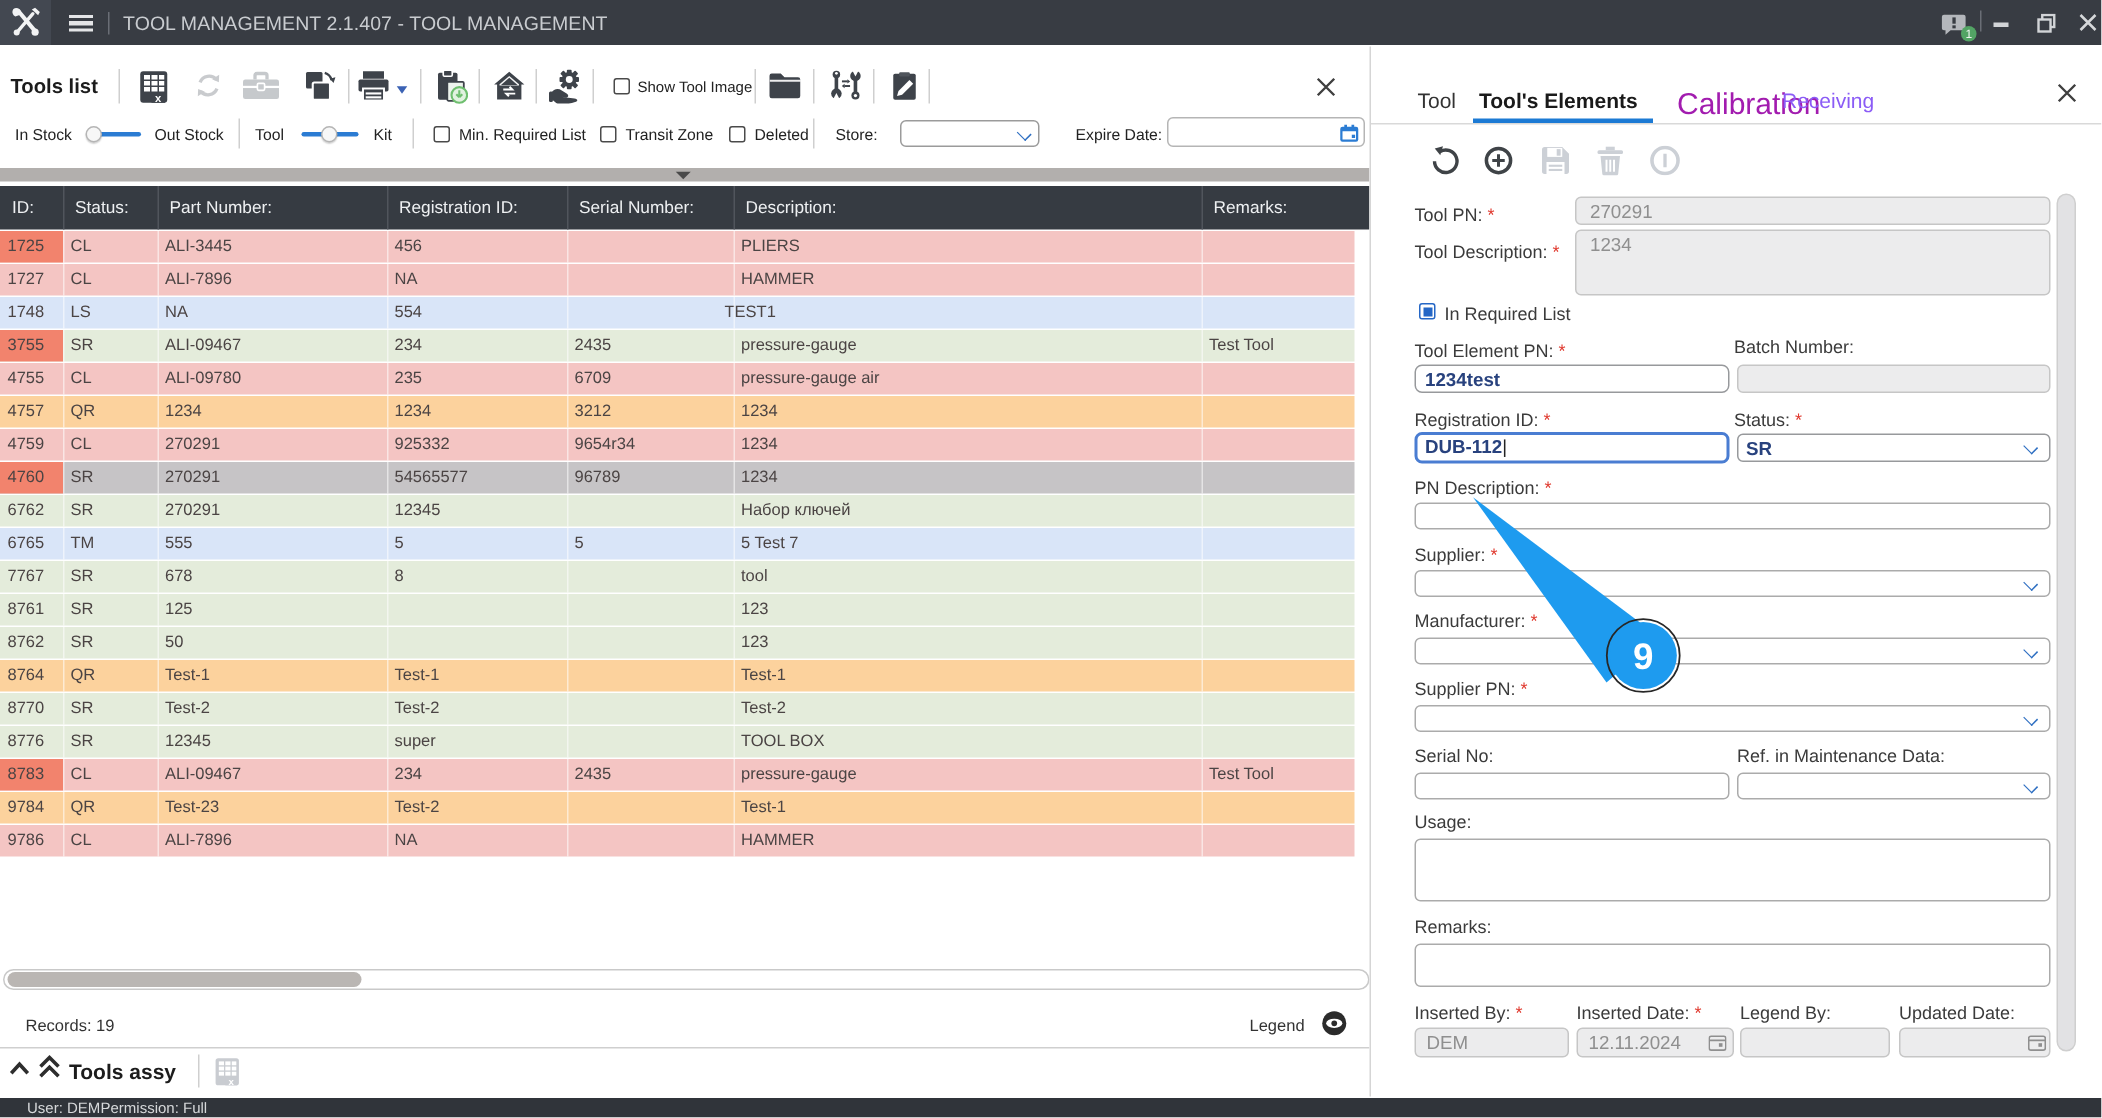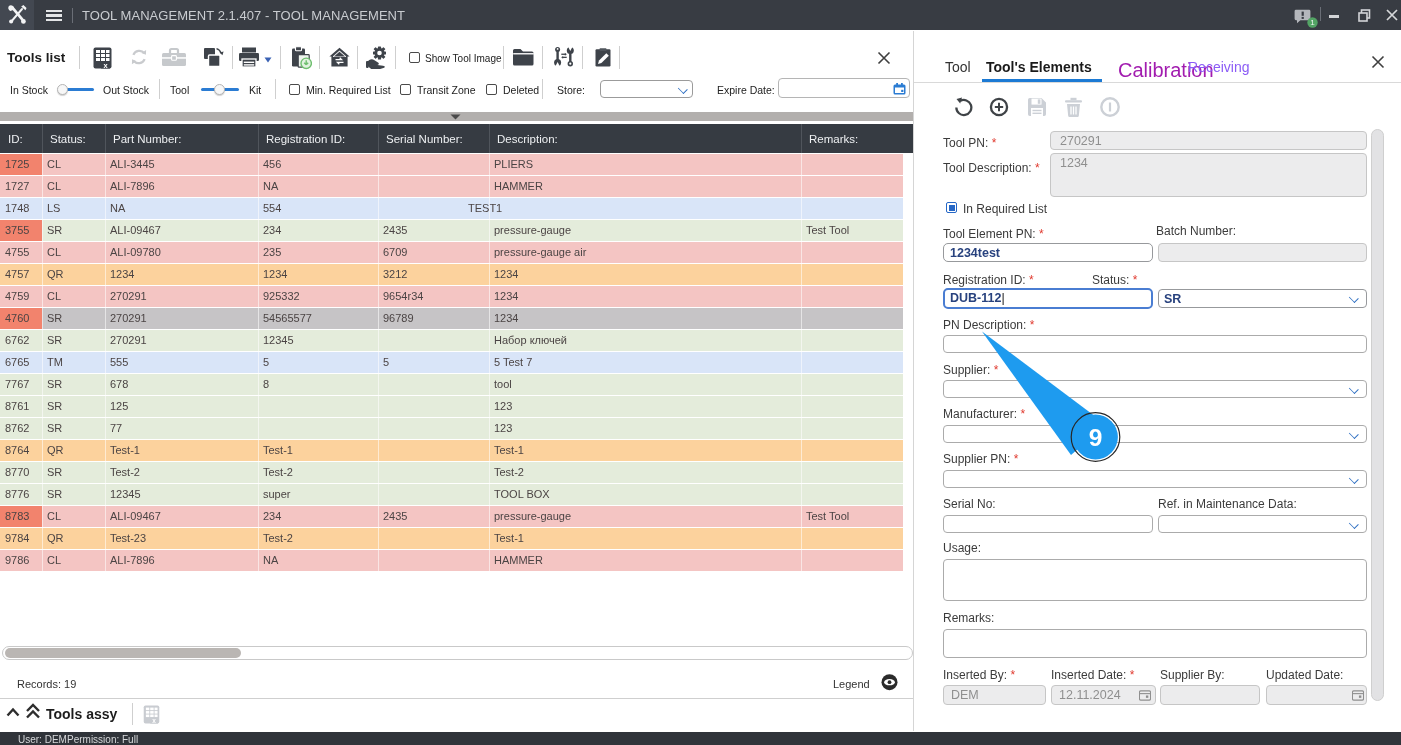--- a/index.html
+++ b/index.html
@@ -246,21 +246,21 @@
 <div class="a" style="left:105px;top:176px;width:1px;height:21px;background:rgba(255,255,255,.55)"></div>
 <div class="a" style="left:258px;top:176px;width:1px;height:21px;background:rgba(255,255,255,.55)"></div>
 <div class="a" style="left:378px;top:176px;width:1px;height:21px;background:rgba(255,255,255,.55)"></div>
 <div class="a" style="left:489px;top:176px;width:1px;height:21px;background:rgba(255,255,255,.55)"></div>
 <div class="a" style="left:801px;top:176px;width:1px;height:21px;background:rgba(255,255,255,.55)"></div>
 <div class="a" style="left:0;top:198px;width:903px;height:21px;background:#d9e5f8"></div>
 <div class="a" style="left:5px;top:198px;height:21px;line-height:21px;font-size:11px;color:#4b4444;white-space:nowrap">1748</div>
 <div class="a" style="left:47px;top:198px;height:21px;line-height:21px;font-size:11px;color:#4b4444;white-space:nowrap">LS</div>
 <div class="a" style="left:110px;top:198px;height:21px;line-height:21px;font-size:11px;color:#4b4444;white-space:nowrap">NA</div>
 <div class="a" style="left:263px;top:198px;height:21px;line-height:21px;font-size:11px;color:#4b4444;white-space:nowrap">554</div>
-<div class="a" style="left:468px;top:198px;height:32px;line-height:21px;font-size:11px;color:#4b4444;white-space:nowrap">TEST1</div>
+<div class="a" style="left:483px;top:198px;height:32px;line-height:21px;font-size:11px;color:#4b4444;white-space:nowrap">TEST1</div>
 <div class="a" style="left:42px;top:198px;width:1px;height:21px;background:rgba(255,255,255,.55)"></div>
 <div class="a" style="left:105px;top:198px;width:1px;height:21px;background:rgba(255,255,255,.55)"></div>
 <div class="a" style="left:258px;top:198px;width:1px;height:21px;background:rgba(255,255,255,.55)"></div>
 <div class="a" style="left:378px;top:198px;width:1px;height:21px;background:rgba(255,255,255,.55)"></div>
 <div class="a" style="left:489px;top:198px;width:1px;height:21px;background:rgba(255,255,255,.55)"></div>
 <div class="a" style="left:801px;top:198px;width:1px;height:21px;background:rgba(255,255,255,.55)"></div>
 <div class="a" style="left:0;top:220px;width:903px;height:21px;background:#e4ecdb"></div>
 <div class="a" style="left:0;top:220px;width:42px;height:21px;background:#f2836d"></div>
 <div class="a" style="left:5px;top:220px;height:21px;line-height:21px;font-size:11px;color:#4b4444;white-space:nowrap">3755</div>
 <div class="a" style="left:47px;top:220px;height:21px;line-height:21px;font-size:11px;color:#4b4444;white-space:nowrap">SR</div>
@@ -372,21 +372,21 @@
 <div class="a" style="left:494px;top:396px;height:21px;line-height:21px;font-size:11px;color:#4b4444;white-space:nowrap">123</div>
 <div class="a" style="left:42px;top:396px;width:1px;height:21px;background:rgba(255,255,255,.55)"></div>
 <div class="a" style="left:105px;top:396px;width:1px;height:21px;background:rgba(255,255,255,.55)"></div>
 <div class="a" style="left:258px;top:396px;width:1px;height:21px;background:rgba(255,255,255,.55)"></div>
 <div class="a" style="left:378px;top:396px;width:1px;height:21px;background:rgba(255,255,255,.55)"></div>
 <div class="a" style="left:489px;top:396px;width:1px;height:21px;background:rgba(255,255,255,.55)"></div>
 <div class="a" style="left:801px;top:396px;width:1px;height:21px;background:rgba(255,255,255,.55)"></div>
 <div class="a" style="left:0;top:418px;width:903px;height:21px;background:#e4ecdb"></div>
 <div class="a" style="left:5px;top:418px;height:21px;line-height:21px;font-size:11px;color:#4b4444;white-space:nowrap">8762</div>
 <div class="a" style="left:47px;top:418px;height:21px;line-height:21px;font-size:11px;color:#4b4444;white-space:nowrap">SR</div>
-<div class="a" style="left:110px;top:418px;height:21px;line-height:21px;font-size:11px;color:#4b4444;white-space:nowrap">77</div>
+<div class="a" style="left:110px;top:418px;height:21px;line-height:21px;font-size:11px;color:#4b4444;white-space:nowrap">50</div>
 <div class="a" style="left:494px;top:418px;height:21px;line-height:21px;font-size:11px;color:#4b4444;white-space:nowrap">123</div>
 <div class="a" style="left:42px;top:418px;width:1px;height:21px;background:rgba(255,255,255,.55)"></div>
 <div class="a" style="left:105px;top:418px;width:1px;height:21px;background:rgba(255,255,255,.55)"></div>
 <div class="a" style="left:258px;top:418px;width:1px;height:21px;background:rgba(255,255,255,.55)"></div>
 <div class="a" style="left:378px;top:418px;width:1px;height:21px;background:rgba(255,255,255,.55)"></div>
 <div class="a" style="left:489px;top:418px;width:1px;height:21px;background:rgba(255,255,255,.55)"></div>
 <div class="a" style="left:801px;top:418px;width:1px;height:21px;background:rgba(255,255,255,.55)"></div>
 <div class="a" style="left:0;top:440px;width:903px;height:21px;background:#fcd29d"></div>
 <div class="a" style="left:5px;top:440px;height:21px;line-height:21px;font-size:11px;color:#4b4444;white-space:nowrap">8764</div>
 <div class="a" style="left:47px;top:440px;height:21px;line-height:21px;font-size:11px;color:#4b4444;white-space:nowrap">QR</div>
@@ -549,21 +549,21 @@
 <div class="a" style="left:948.5px;top:204.5px;width:6px;height:6px;background:#2567c6"></div>
 <div class="lbl" style="left:963px;top:202px">In Required List</div>
 
 <div class="lbl" style="left:943px;top:227px">Tool Element PN: <span class="req">*</span></div>
 <div class="lbl" style="left:1156px;top:224px">Batch Number:</div>
 <div class="inp" style="left:943px;top:243px;width:210px;height:19px;border-color:#97999c;border-radius:5px;
  font-size:12.5px;font-weight:bold;color:#28427e;line-height:18px;padding-left:6px">1234test</div>
 <div class="ginp" style="left:1158px;top:243px;width:209px;height:19px"></div>
 
 <div class="lbl" style="left:943px;top:273px">Registration ID: <span class="req">*</span></div>
-<div class="lbl" style="left:1092px;top:273px">Status: <span class="req">*</span></div>
+<div class="lbl" style="left:1156px;top:273px">Status: <span class="req">*</span></div>
 <div class="inp" style="left:943px;top:288px;width:210px;height:21px;border:2px solid #4a7dd2;border-radius:5px;
  font-size:12.5px;font-weight:bold;color:#28427e;line-height:17px;padding-left:5px">DUB-112<span style="font-weight:normal;color:#222">|</span></div>
 <div class="inp" style="left:1158px;top:289px;width:209px;height:19px;border-color:#97999c;
  font-size:12.5px;font-weight:bold;color:#28427e;line-height:18px;padding-left:5px">SR</div>
 <div class="chev" style="left:1350px;top:294px"></div>
 
 <div class="lbl" style="left:943px;top:318px">PN Description: <span class="req">*</span></div>
 <div class="inp" style="left:943px;top:335px;width:424px;height:18px;border-color:#ababab"></div>
 
 <div class="lbl" style="left:943px;top:363px">Supplier: <span class="req">*</span></div>
@@ -585,21 +585,21 @@
 <div class="chev" style="left:1350px;top:520px"></div>
 
 <div class="lbl" style="left:943px;top:541px">Usage:</div>
 <div class="inp" style="left:943px;top:559px;width:424px;height:42px;border-color:#ababab"></div>
 
 <div class="lbl" style="left:943px;top:611px">Remarks:</div>
 <div class="inp" style="left:943px;top:629px;width:424px;height:29px;border-color:#ababab"></div>
 
 <div class="lbl" style="left:943px;top:668px">Inserted By: <span class="req">*</span></div>
 <div class="lbl" style="left:1051px;top:668px">Inserted Date: <span class="req">*</span></div>
-<div class="lbl" style="left:1160px;top:668px">Supplier By:</div>
+<div class="lbl" style="left:1160px;top:668px">Legend By:</div>
 <div class="lbl" style="left:1266px;top:668px">Updated Date:</div>
 <div class="ginp" style="left:943px;top:685px;width:103px;height:20px;line-height:19px;padding-left:7px">DEM</div>
 <div class="ginp" style="left:1051px;top:685px;width:105px;height:20px;line-height:19px;padding-left:7px">12.11.2024</div>
 <div class="ginp" style="left:1160px;top:685px;width:100px;height:20px"></div>
 <div class="ginp" style="left:1266px;top:685px;width:101px;height:20px"></div>
 <svg class="a" style="left:1139px;top:689px" width="12" height="12" viewBox="0 0 13 12">
  <rect x="0.5" y="1.5" width="12" height="10" rx="1.5" fill="none" stroke="#8f8f8f" stroke-width="1.2"></rect>
  <path d="M0.5 4.5 h12" stroke="#8f8f8f" stroke-width="1.2"></path>
  <rect x="7.5" y="6.5" width="2.6" height="2.6" fill="#8f8f8f"></rect>
 </svg>

